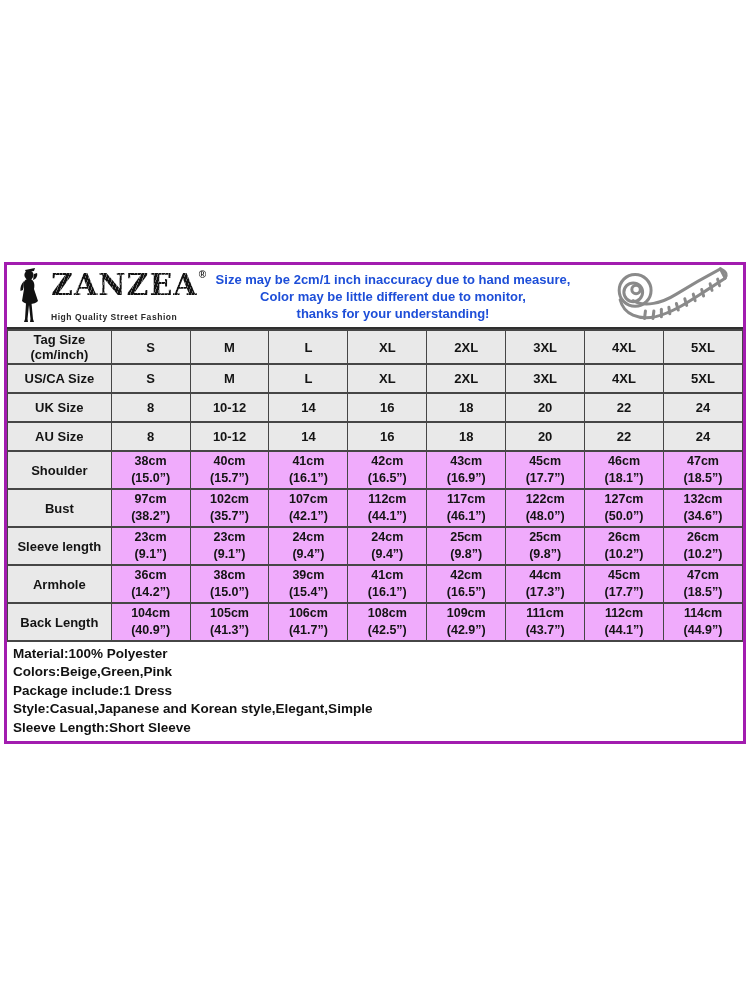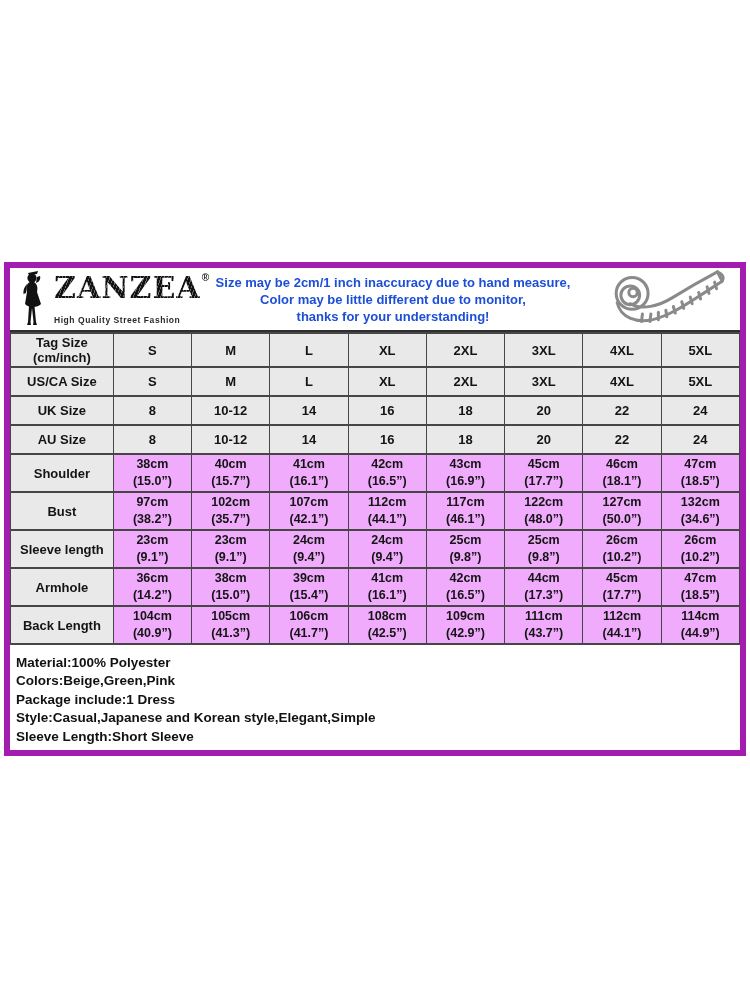--- a/index.html
+++ b/index.html
@@ -3,21 +3,21 @@
 <meta charset="utf-8">
 <style>
   * { margin:0; padding:0; box-sizing:border-box; }
   html,body { background:#ffffff; }
   body {
     width:750px; height:1000px; position:relative;
     font-family:"Liberation Sans", sans-serif; color:#1a1a1a;
   }
   .chart-box {
     position:absolute; left:4px; top:262px; width:742px;
-    border:6px solid #a21caf; background:#ffffff;
+    border:3px solid #a21caf; background:#ffffff;
   }
   
   .header-band {
     display:flex; align-items:center; height:64px;
     border-bottom:2px solid #2f2f2f; background:#fff;
   }
   .logo { width:188px; display:flex; align-items:center; padding-left:8px; flex-shrink:0; }
   .logo svg { flex-shrink:0; }
   .logo-text { margin-left:2px; }
   .brand-line { display:flex; align-items:flex-start; }
@@ -45,21 +45,21 @@
     text-align:center; vertical-align:middle;
     font-weight:bold; color:#141414; font-size:13px; padding:0;
   }
   tr.size-row th, tr.size-row td { background:#e9e9e9; height:29px; }
   tr.tag-row th, tr.tag-row td { height:34px; }
   tr.tag-row th div { line-height:15px; }
   tr.meas-row th { background:#e9e9e9; }
   tr.meas-row td { background:#f0abfc; height:38px; font-size:12.5px; }
   tr.meas-row td div { line-height:17px; }
   
-  .notes { padding:9px 6px 4px 6px; }
+  .notes { padding:3px 6px 4px 6px; }
   .notes div { font-size:13.5px; font-weight:600; line-height:18.4px; color:#111; }
 </style>
 </head>
 <body>
 
 <div class="chart-box">
 
   <div class="header-band">
     <div class="logo">
       <svg width="34" height="58" viewBox="0 0 34 58">

